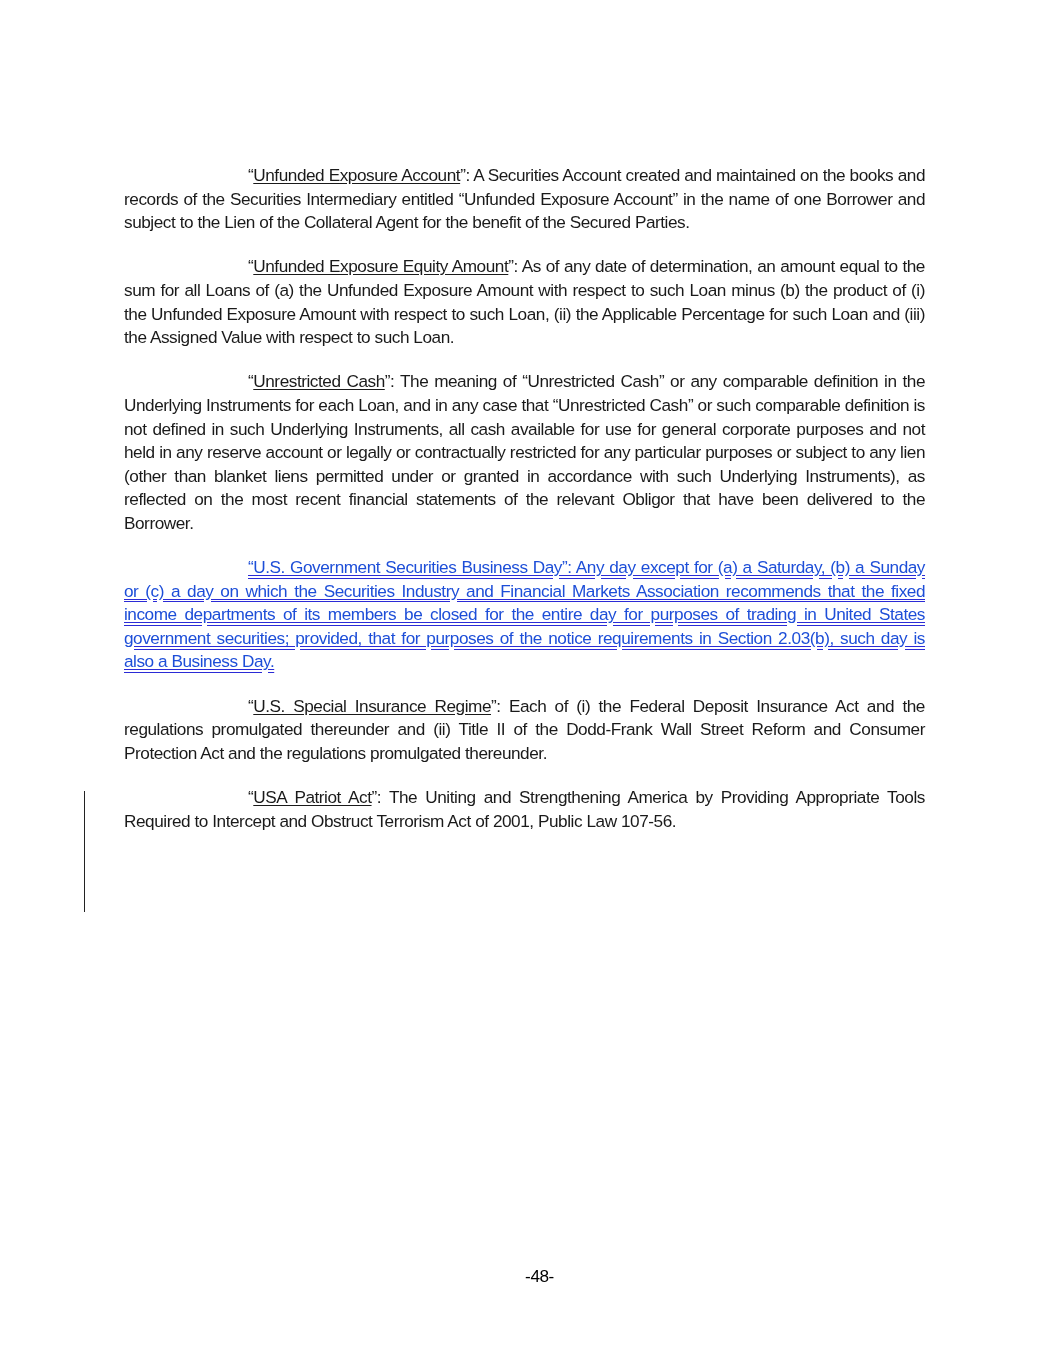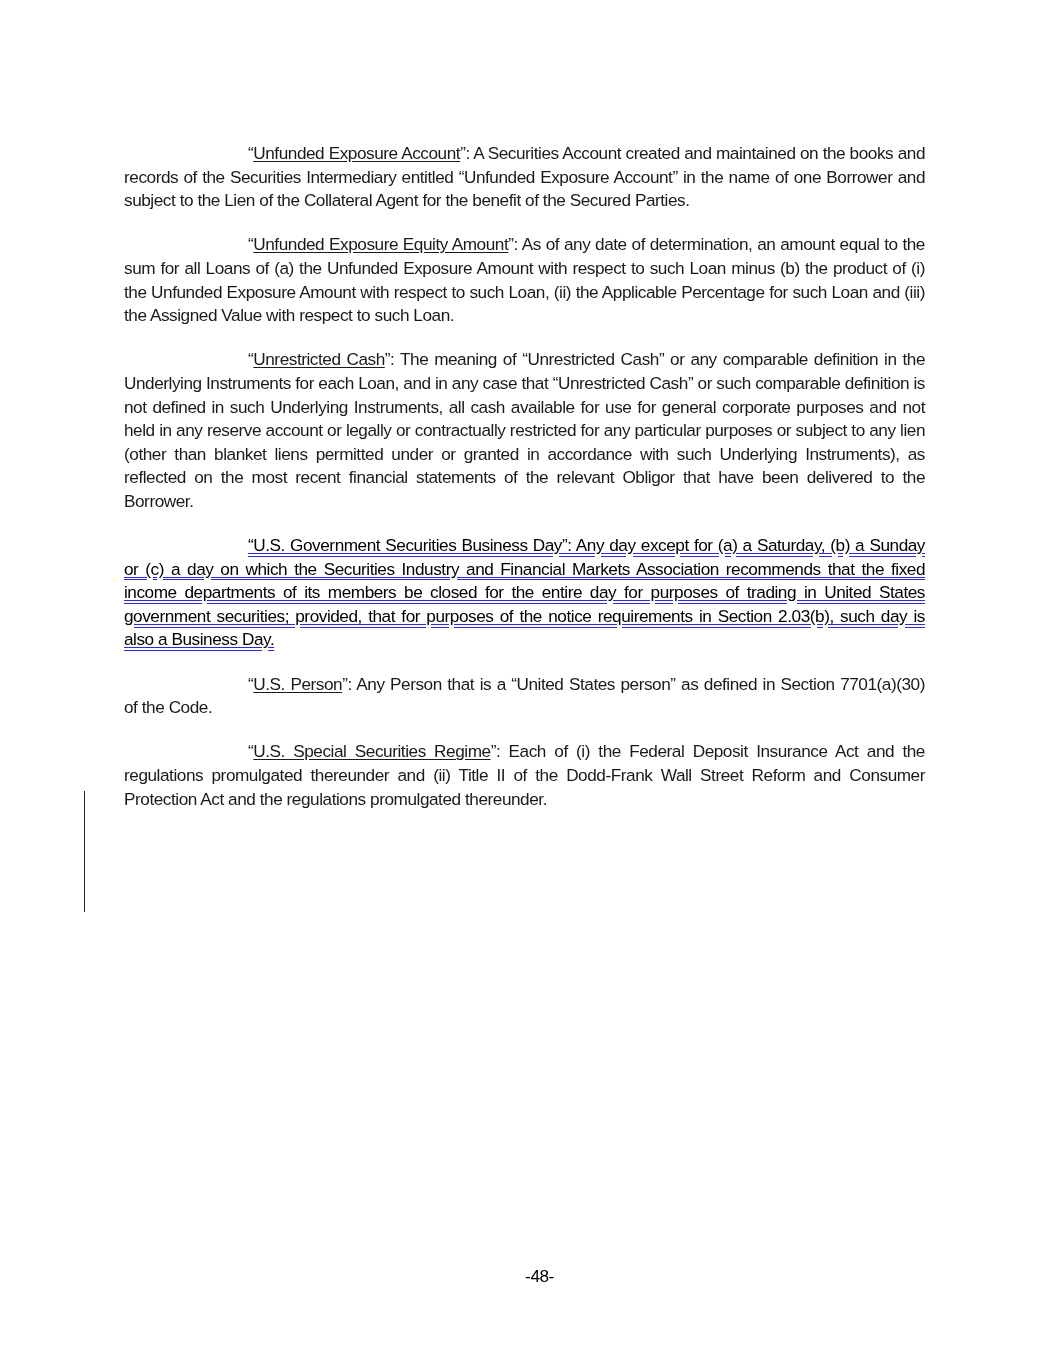--- a/index.html
+++ b/index.html
@@ -1,25 +1,25 @@
 <!DOCTYPE html>
 <html><head>
 <meta charset="utf-8">
 <style>
   html, body { margin: 0; padding: 0; background: #ffffff; }
   body { width: 1055px; height: 1365px; position: relative; overflow: hidden; }
   .page {
-    position: absolute; left: 124px; top: 142px; width: 801px;
+    position: absolute; left: 124px; top: 164px; width: 801px;
     font-family: "Liberation Sans Narrow", "Liberation Sans", sans-serif;
     font-size: 17.2px; line-height: 23.6px; color: #1a1a1a;
     letter-spacing: -0.45px;
   }
   .para { text-align: justify; text-indent: 124px; margin: 0 0 20.6px 0; }
   .term { text-decoration: underline; text-underline-offset: 2px; }
-  .inserted { color: #000000; text-decoration: underline double; text-decoration-color: #2b2bd6; text-underline-offset: 2px; }
+  .inserted { color: #1d4ed8; text-decoration: underline double; text-decoration-color: #2b2bd6; text-underline-offset: 2px; }
   .change-bar { position: absolute; left: 84px; top: 791px; width: 1px; height: 121px; background: #222; }
   .page-number {
     position: absolute; left: 12px; width: 1055px; top: 1266px; text-align: center;
     font-family: "Liberation Sans Narrow", "Liberation Sans", sans-serif;
     font-size: 17.2px; color: #000000; letter-spacing: -0.45px;
   }
 </style>
 </head>
 <body>
 
@@ -30,20 +30,20 @@
 
 
   <p class="para"><span>“</span><span class="term">Unfunded Exposure Equity Amount</span><span>”:  </span><span>As of any date of determination, an amount equal to the sum for all Loans of (a) the Unfunded Exposure Amount with respect to such Loan minus (b) the product of (i) the Unfunded Exposure Amount with respect to such Loan, (ii) the Applicable Percentage for such Loan and (iii) the Assigned Value with respect to such Loan.</span></p>
 
 
   <p class="para"><span>“</span><span class="term">Unrestricted Cash</span><span>”: </span><span>The meaning of “Unrestricted Cash” or any comparable definition in the Underlying Instruments for each Loan, and in any case that “Unrestricted Cash” or such comparable definition is not defined in such Underlying Instruments, all cash available for use for general corporate purposes and not held in any reserve account or legally or contractually restricted for any particular purposes or subject to any lien (other than blanket liens permitted under or granted in accordance with such Underlying Instruments), as reflected on the most recent financial statements of the relevant Obligor that have been delivered to the Borrower.</span></p>
 
 
   <p class="para inserted">“U.S. Government Securities Business Day”:  Any day except for (a) a Saturday, (b) a Sunday or (c) a day on which the Securities Industry and Financial Markets Association recommends that the fixed income departments of its members be closed for the entire day for purposes of trading in United States government securities; provided, that for purposes of the notice requirements in Section 2.03(b), such day is also a Business Day.</p>
 
-  <p class="para"><span>“</span><span class="term">U.S. Person</span><span>”:  </span><span>Any Person that is a “United States person” as defined in Section 7701(a)(30) of the Code.</span></p>
 
-  <p class="para"><span>“</span><span class="term">U.S. Special Securities Regime</span><span>”:  </span><span>Each of (i) the Federal Deposit Insurance Act and the regulations promulgated thereunder and (ii) Title II of the Dodd-Frank Wall Street Reform and Consumer Protection Act and the regulations promulgated thereunder.</span></p>
+  <p class="para"><span>“</span><span class="term">U.S. Special Insurance Regime</span><span>”:  </span><span>Each of (i) the Federal Deposit Insurance Act and the regulations promulgated thereunder and (ii) Title II of the Dodd-Frank Wall Street Reform and Consumer Protection Act and the regulations promulgated thereunder.</span></p>
 
 
+  <p class="para"><span>“</span><span class="term">USA Patriot Act</span><span>”:  </span><span>The Uniting and Strengthening America by Providing Appropriate Tools Required to Intercept and Obstruct Terrorism Act of 2001, Public Law 107-56.</span></p>
 </div>
 
 <div class="page-number">-48-</div>
 
 </body></html>

